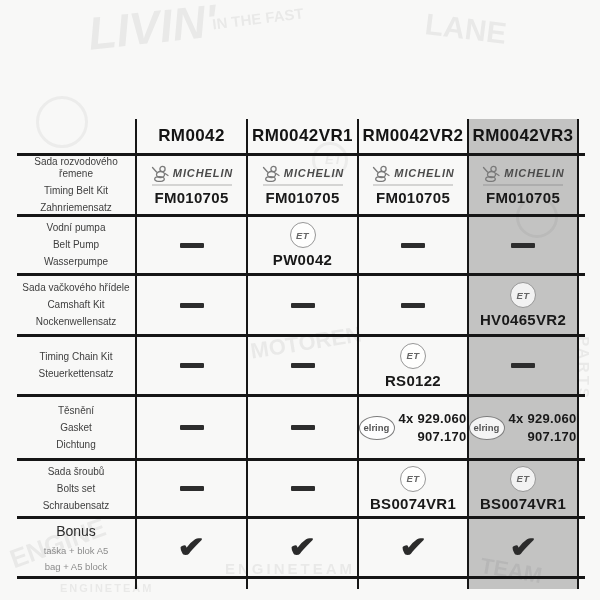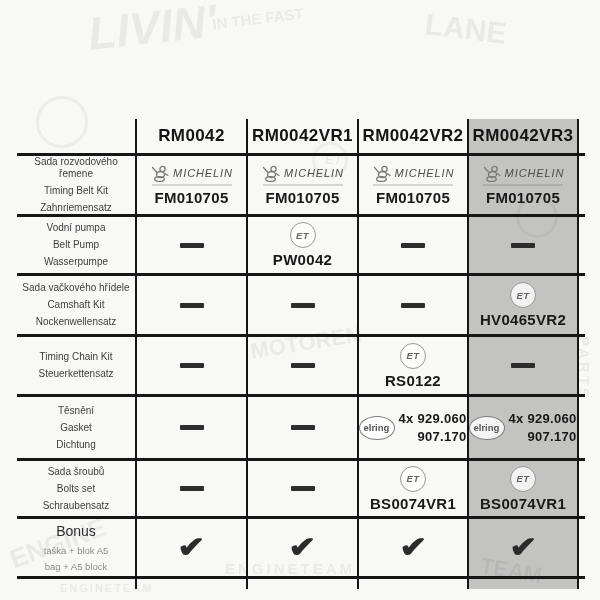--- a/index.html
+++ b/index.html
@@ -28,21 +28,21 @@
 
   .rlabel { gap:5px; padding:2px 3px; }
   .ll { font-size:10px; color:#3e3e3e; text-align:center; line-height:1.2; }
   .bonus .ll:first-child { font-size:14px; color:#2c2c2c; font-weight:500; }
   .bonus .ll { font-size:9.5px; color:#8c8c8c; }
 
   .pn { font-weight:bold; font-size:15px; color:#191919; letter-spacing:0.3px; }
   .pn.sm { font-size:13px; line-height:1.35; }
 
   .mich { display:flex; align-items:center; gap:3px; }
-  .micht { font-weight:normal; font-style:italic; font-size:11px; color:#4b4b4b; letter-spacing:0.9px; }
+  .micht { font-weight:bold; font-style:italic; font-size:11px; color:#4b4b4b; letter-spacing:0.9px; }
   .michline { width:80px; height:2px; background:rgba(120,120,120,0.28); margin:2px 0 3px; }
 
   .etl { width:26px; height:26px; border:1.5px solid #979797; border-radius:50%;
     display:flex; align-items:center; justify-content:center;
     background:rgba(255,255,255,0.78); margin-bottom:3px; }
   .etl i { font-style:italic; font-weight:bold; font-size:9.5px; color:#666; letter-spacing:0.5px; }
 
   .elrrow { flex-direction:row; gap:3px; }
   .ell { min-width:36px; height:24px; padding:0 3px; border:1.6px solid #7d7d7d; border-radius:50%;
     display:flex; align-items:center; justify-content:flex-start;

